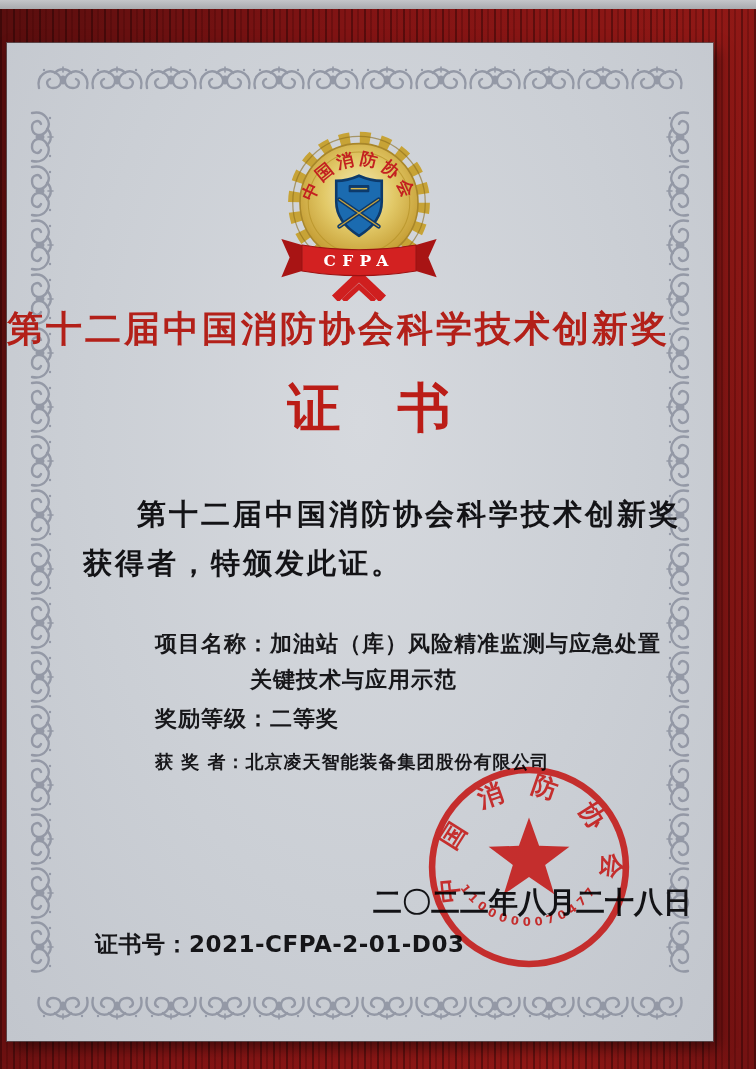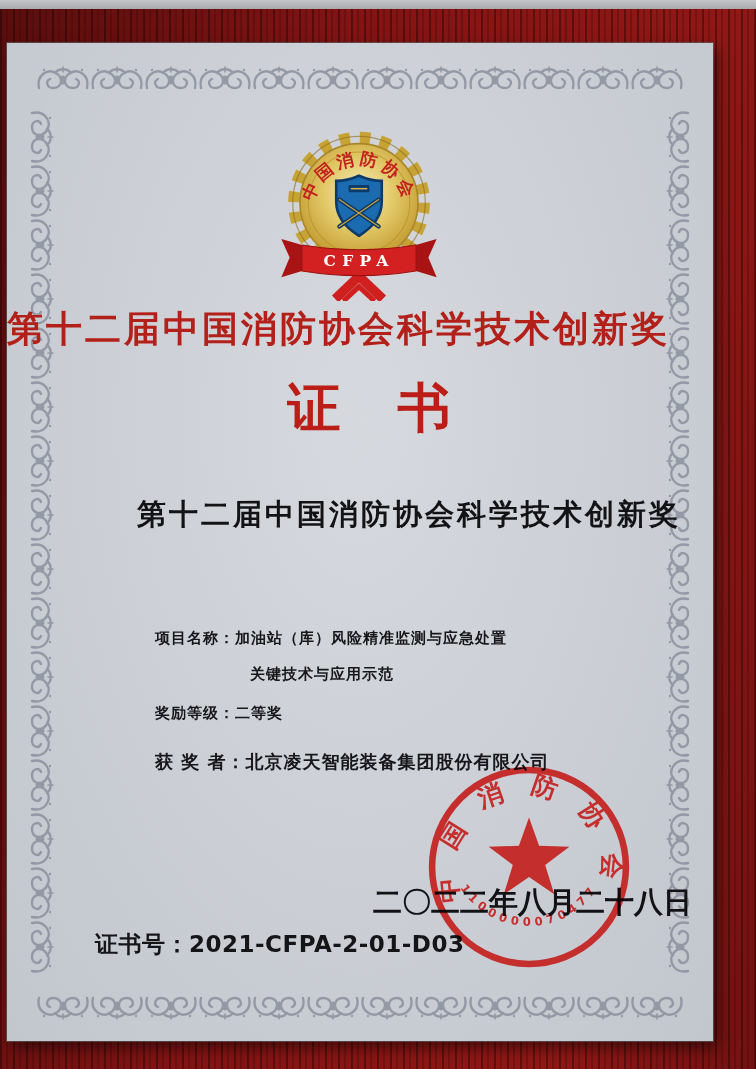--- a/index.html
+++ b/index.html
@@ -56,21 +56,21 @@
     position:absolute; color:#131316;
     font-family:"DejaVu Serif", serif; font-weight:600;
     font-size:29px; letter-spacing:3px; white-space:nowrap;
   }
   .body-line1{ left:130px; top:452px; }
   .body-line2{ left:76px;  top:501px; }
 
   .field-line{
     position:absolute; color:#17171a;
     font-family:"DejaVu Sans", sans-serif; font-weight:bold;
-    font-size:15px; letter-spacing:1px; white-space:nowrap;
+    font-size:22px; letter-spacing:1px; white-space:nowrap;
   }
   .field-project1{ left:148px; top:586px; }
   .field-project2{ left:243px; top:622px; }
   .field-grade{    left:148px; top:661px; }
   .field-winner{   left:148px; top:707px; font-size:18px; }
 
   .date-line{
     position:absolute; left:366px; top:840px; z-index:4;
     color:#121215; font-family:"DejaVu Serif", serif; font-weight:bold;
     font-size:29px; letter-spacing:0px; white-space:nowrap;
@@ -207,20 +207,21 @@
           <path d="M30,116 Q85,125 140,116 L140,141 Q85,150 30,141 Z" fill="#d32121" stroke="#9c1212" stroke-width="1"></path>
           <text x="85" y="136" text-anchor="middle" font-family="'DejaVu Serif', serif" font-size="15" font-weight="bold" fill="#ffffff" letter-spacing="6">CFPA</text>
         </g>
       </svg>
     </div>
 
     <div class="award-title">第十二届中国消防协会科学技术创新奖</div>
     <div class="cert-heading">证　书</div>
 
     <div class="body-line body-line1">第十二届中国消防协会科学技术创新奖</div>
+    <div class="body-line body-line2">获得者，特颁发此证。</div>
 
     <div class="field-line field-project1"><span>项目名称：</span><span>加油站（库）风险精准监测与应急处置</span></div>
     <div class="field-line field-grade"><span>奖励等级：</span><span>二等奖</span></div>
     <div class="field-line field-project2"><span>关键技术与应用示范</span></div>
     <div class="field-line field-winner"><span>获 奖 者：</span><span>北京凌天智能装备集团股份有限公司</span></div>
 
     <div class="date-line">二〇二二年八月二十八日</div>
 
     <div class="seal-wrap">
       <svg width="212" height="212" viewBox="0 0 210 210" xmlns="http://www.w3.org/2000/svg">

